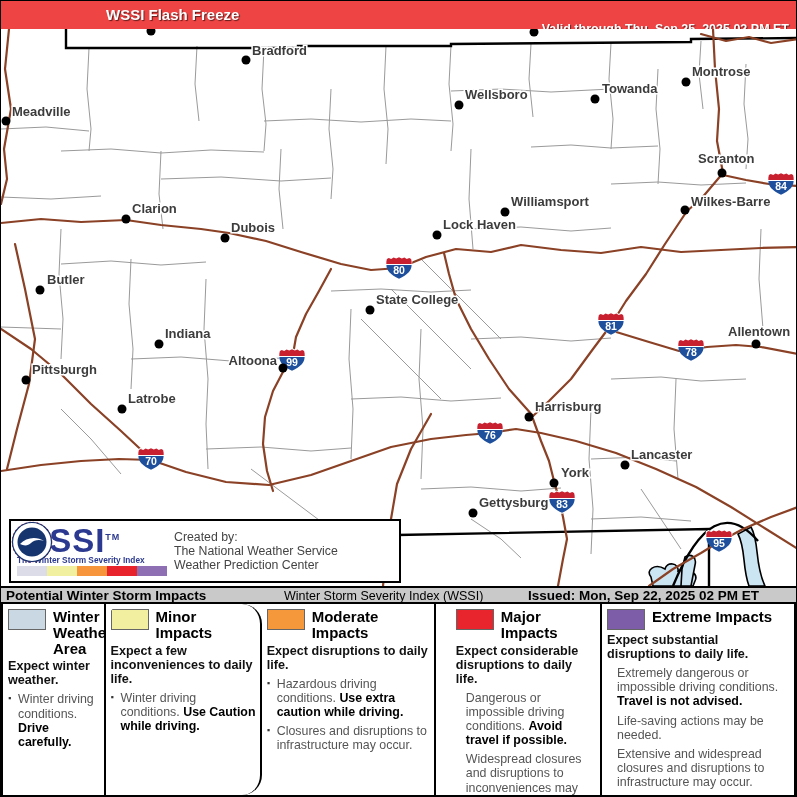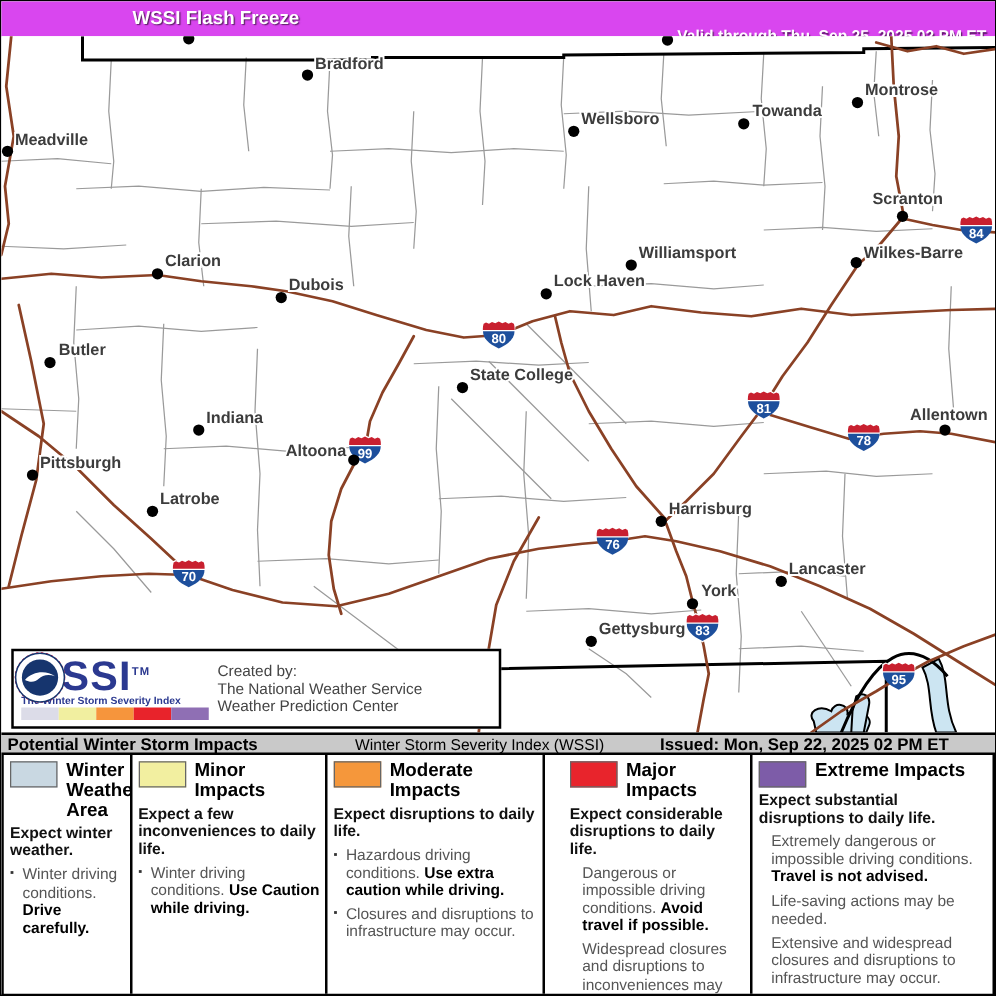--- a/index.html
+++ b/index.html
@@ -1,20 +1,20 @@
 <!DOCTYPE html>
 <html><head>
 <meta charset="utf-8">
 <style>
   html,body{margin:0;padding:0;background:#fff;}
   *{box-sizing:border-box;}
   #frame{width:797px;height:797px;border:1px solid #000;position:relative;overflow:hidden;
          font-family:"Liberation Sans",sans-serif;background:#fff;}
   
-  #hdr{height:28px;background:#d946ef;display:flex;align-items:center;position:relative;}
+  #hdr{height:28px;background:#ef4444;display:flex;align-items:center;position:relative;}
   #hdr .title{color:#fff;font-weight:bold;font-size:15px;position:absolute;left:105px;top:5px;
               text-shadow:1px 1px 1px rgba(0,0,0,.6);}
   #hdr .valid{color:#fff;font-weight:bold;font-size:12.5px;position:absolute;right:7px;top:21px;
               text-shadow:1px 1px 1px rgba(0,0,0,.6);text-align:center;}
   
   #map{position:relative;width:797px;height:557px;background:#fff;}
   #map svg{position:absolute;left:0;top:0;}
   
   #credit{position:absolute;left:8px;top:490px;width:392px;height:64px;background:#fff;
           border:2px solid #000;display:flex;align-items:center;padding:3px 6px;gap:7px;}
@@ -287,21 +287,21 @@
 
   <div id="legend">
       <div class="lcol" style="width: 103px;">
         <div class="lhead">
           <div class="swatch" style="background: rgb(201, 216, 226);"></div>
           <div class="ltitle">Winter Weather Area</div>
         </div>
         <div class="lintro">Expect winter weather.</div>
         <div class="litem"><span class="blt">▪</span><span>Winter driving conditions. </span><b>Drive carefully.</b></div>
       </div>
-      <div class="lcol" style="width: 157px;">
+      <div class="lcol" style="width: 157px; border-radius: 20px;">
         <div class="lhead">
           <div class="swatch" style="background: rgb(242, 239, 160);"></div>
           <div class="ltitle">Minor Impacts</div>
         </div>
         <div class="lintro">Expect a few inconveniences to daily life.</div>
         <div class="litem"><span class="blt">▪</span><span>Winter driving conditions. </span><b>Use Caution while driving.</b></div>
       </div>
       <div class="lcol" style="width: 175px;">
         <div class="lhead">
           <div class="swatch" style="background: rgb(245, 151, 59);"></div>

